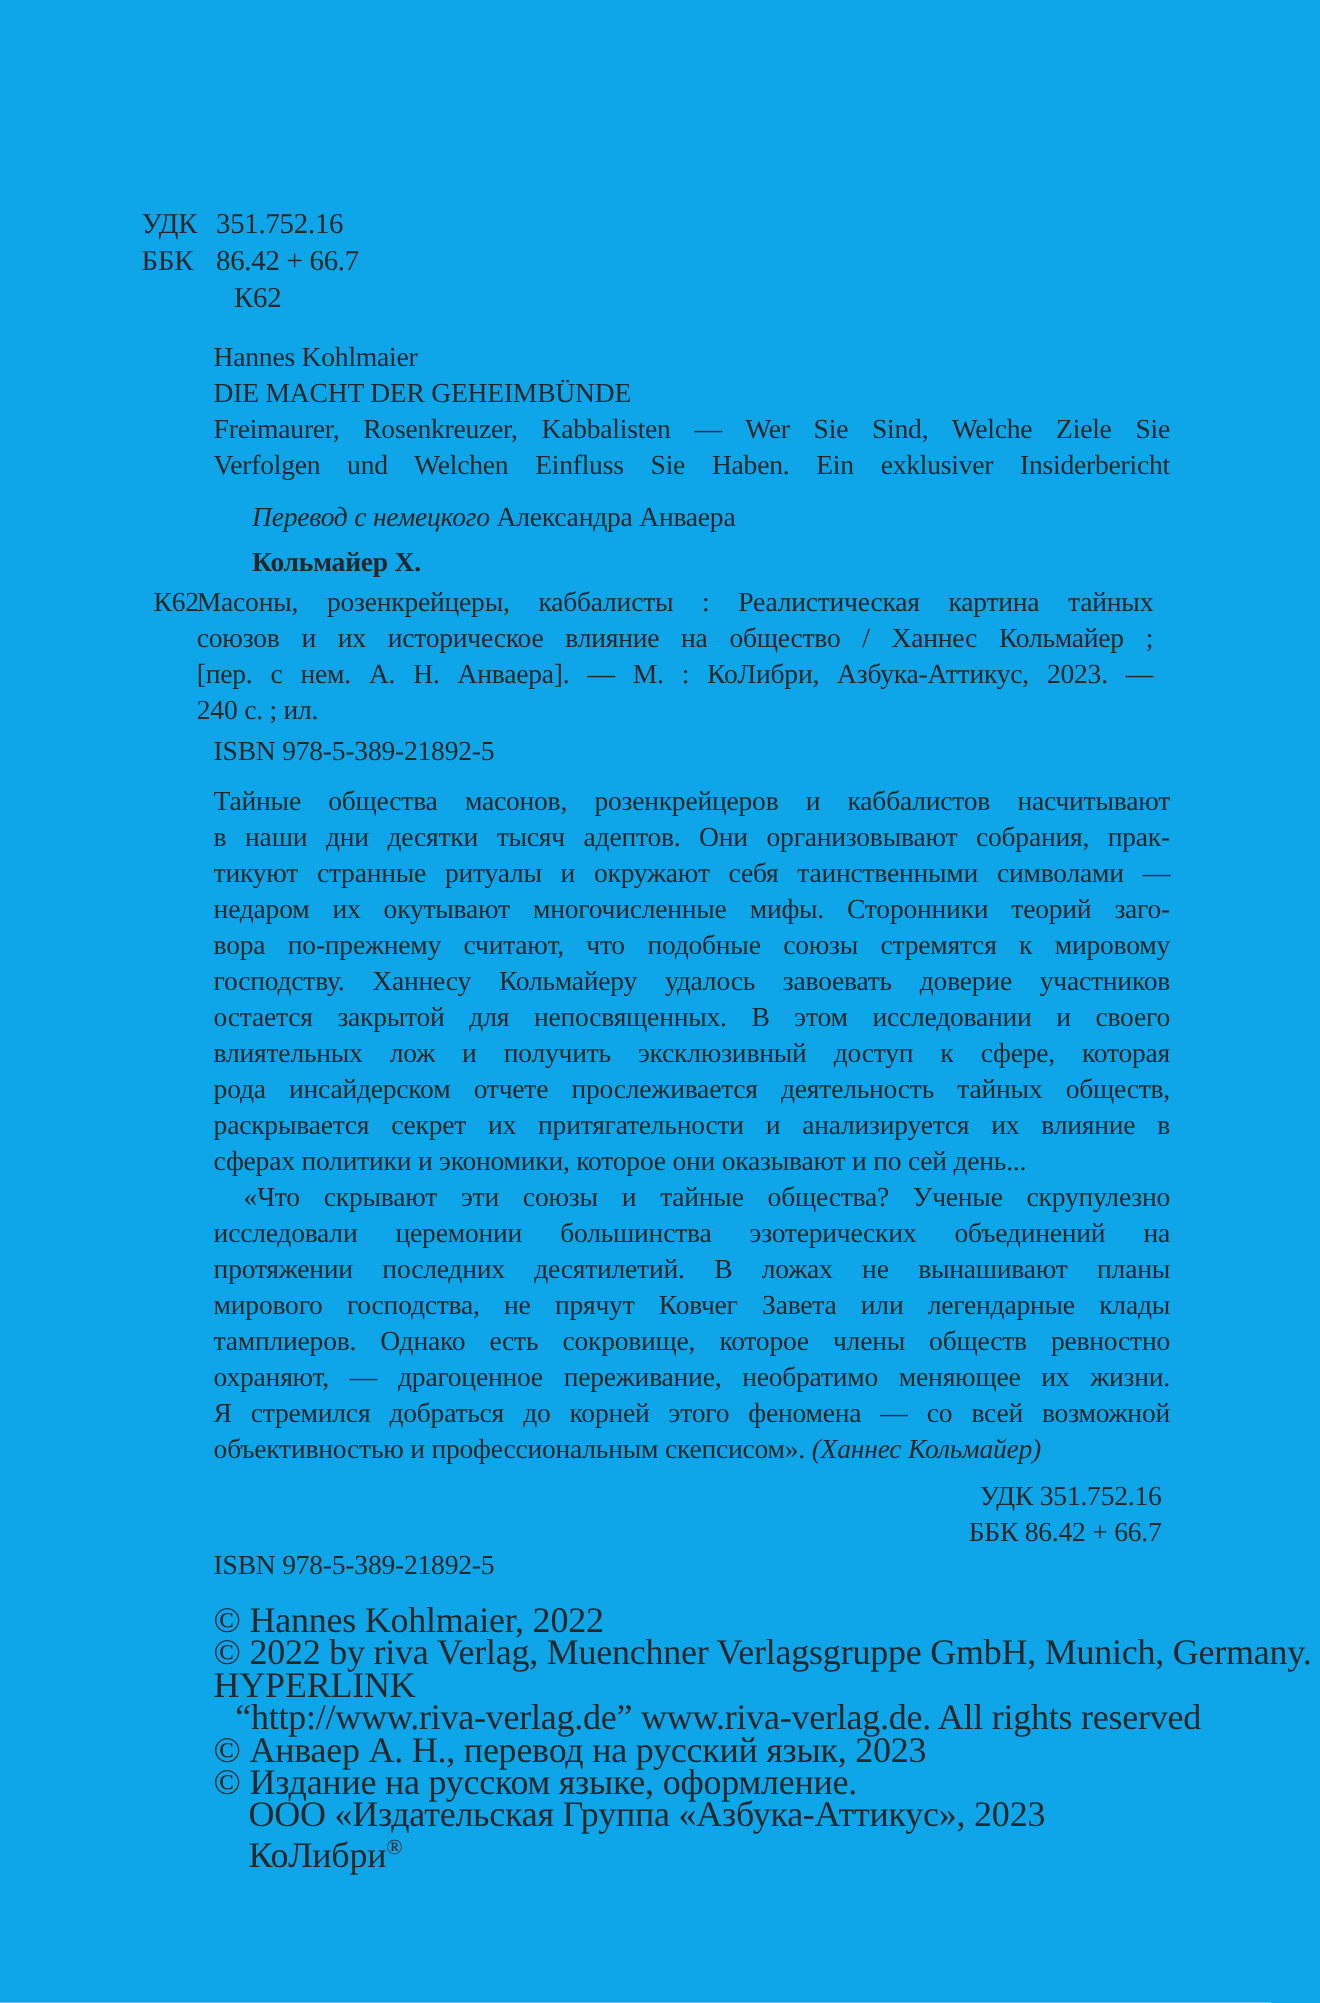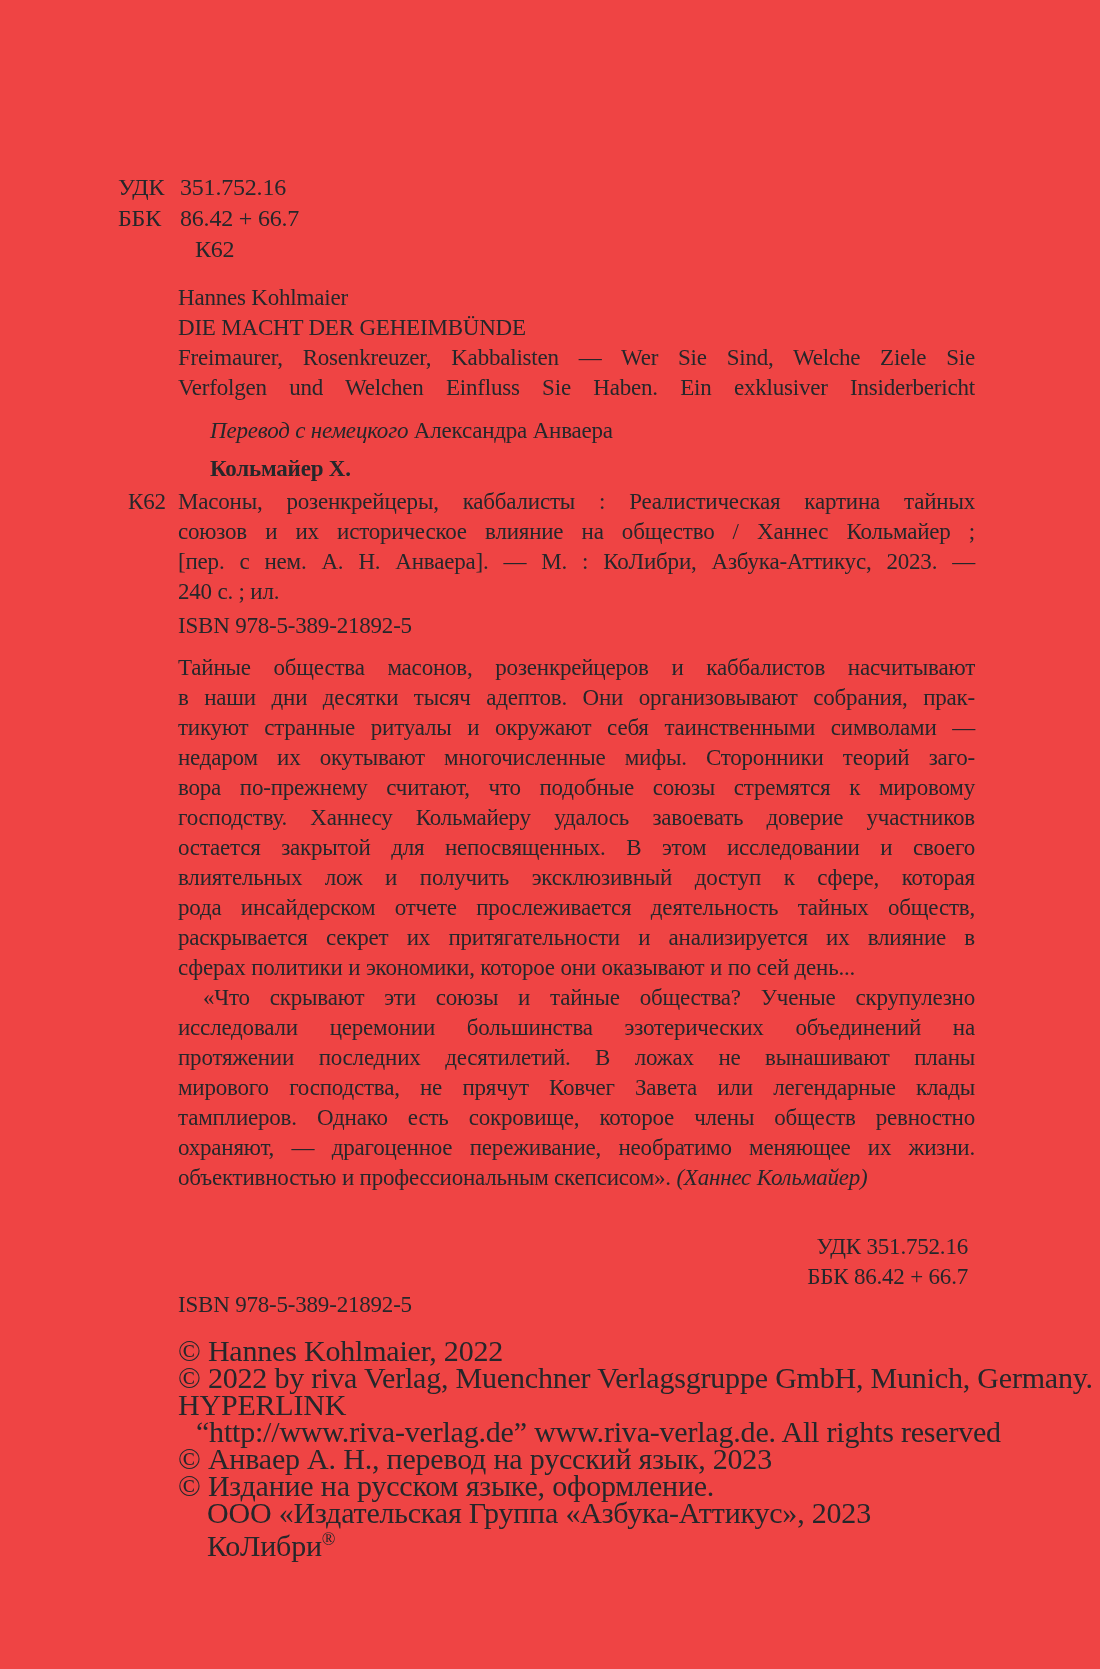--- a/index.html
+++ b/index.html
@@ -1,21 +1,21 @@
 <!DOCTYPE html>
 <html><head>
 <meta charset="utf-8">
 <style>
   html, body { margin: 0; padding: 0; background: #f2f2f0; }
   .page {
     position: relative;
     width: 1100px;
     height: 1669px;
     margin: 0 auto;
-    background: #ef4444;
+    background: #0ea5e9;
     font-family: "Liberation Serif", "DejaVu Serif", serif;
     color: #26272a;
     overflow: hidden;
   }
   .blk { position: absolute; }
   .line { font-size: 23px; line-height: 30px; letter-spacing: -0.2px; white-space: normal; }
   .just { text-align: justify; text-align-last: justify; }
   .indent { padding-left: 25px; }
   .ital { font-style: italic; }
   .bold { font-weight: bold; }
@@ -27,21 +27,21 @@
 
   
   #german { left: 178px; top: 283px; width: 797px; font-family: Liberation Serif, serif; }
 
   
   #translator { left: 178px; top: 416px; margin-left: 32px; }
 
   
   #catalog-author { left: 178px; top: 454px; margin-left: 32px; }
   #catalog-index { left: 128px; top: 487px; }
-  #catalog-text { left: 178px; top: 487px; width: 797px; }
+  #catalog-text { left: 164px; top: 487px; width: 797px; }
 
   #isbn-top { left: 178px; top: 611px; }
 
   
   #annotation { left: 178px; top: 653px; width: 797px; }
 
   
   #udk-bottom { right: 132px; top: 1232px; text-align: right; line-height: 29px; }
 
   #isbn-bottom { left: 178px; top: 1290px; }
@@ -101,20 +101,21 @@
     <div class="line just">влиятельных лож и получить эксклюзивный доступ к сфере, которая</div>
     <div class="line just">рода инсайдерском отчете прослеживается деятельность тайных обществ,</div>
     <div class="line just">раскрывается секрет их притягательности и анализируется их влияние в</div>
     <div class="line">сферах политики и экономики, которое они оказывают и по сей день...</div>
     <div class="line just indent">«Что скрывают эти союзы и тайные общества? Ученые скрупулезно</div>
     <div class="line just">исследовали церемонии большинства эзотерических объединений на</div>
     <div class="line just">протяжении последних десятилетий. В ложах не вынашивают планы</div>
     <div class="line just">мирового господства, не прячут Ковчег Завета или легендарные клады</div>
     <div class="line just">тамплиеров. Однако есть сокровище, которое члены обществ ревностно</div>
     <div class="line just">охраняют, — драгоценное переживание, необратимо меняющее их жизни.</div>
+    <div class="line just">Я стремился добраться до корней этого феномена — со всей возможной</div>
     <div class="line">
       <span>объективностью и профессиональным скепсисом». </span><span class="ital">(Ханнес Кольмайер)</span>
     </div>
   </div>
 
   <div class="blk" id="udk-bottom">
     <div class="line">УДК 351.752.16</div>
     <div class="line">ББК 86.42 + 66.7</div>
   </div>
 

